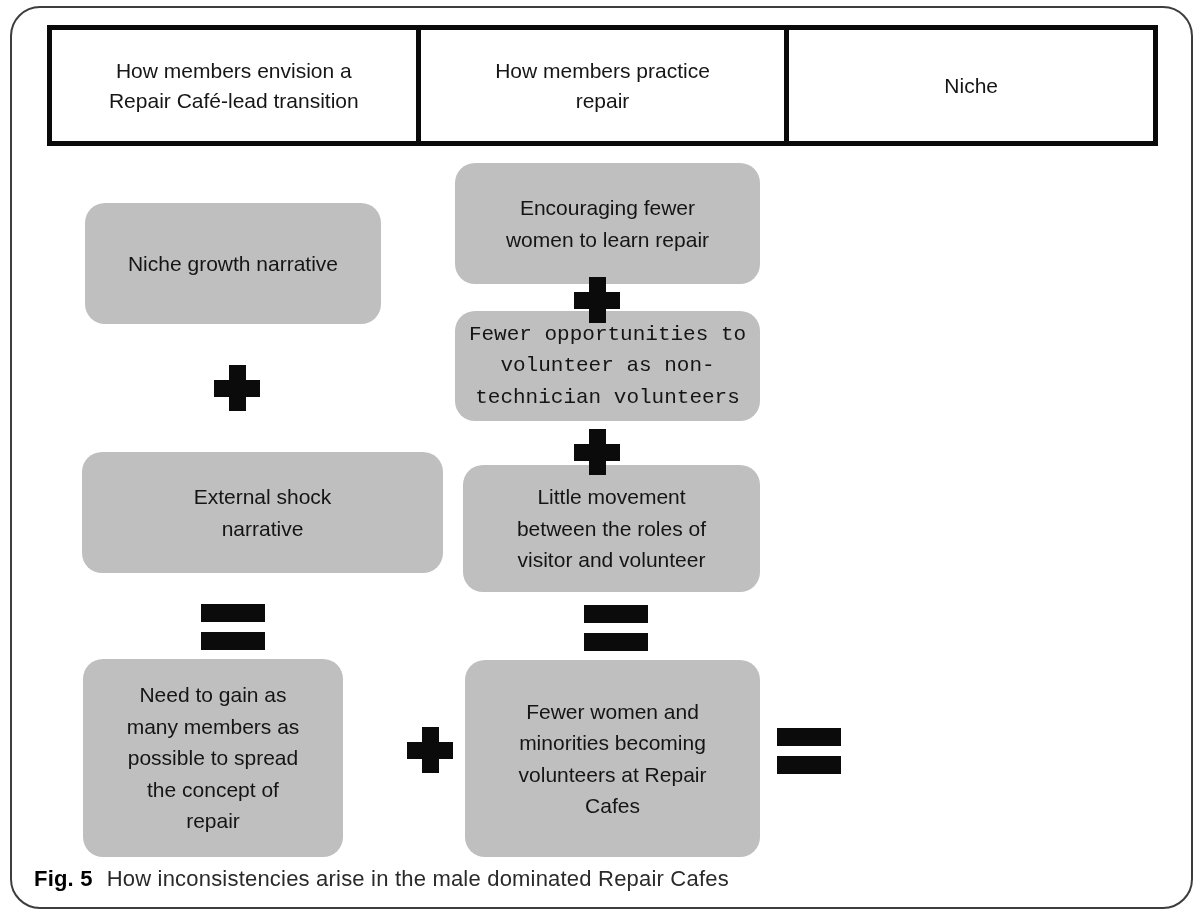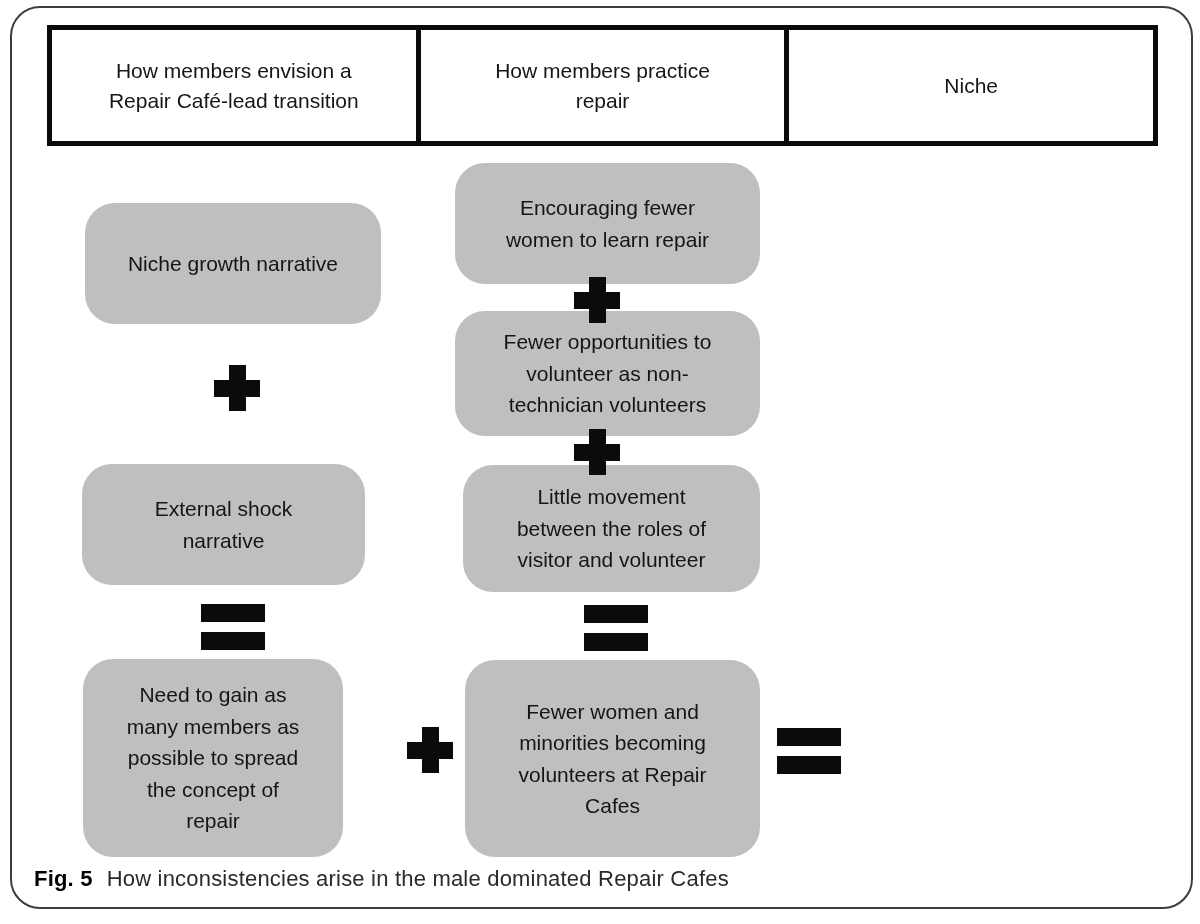--- a/index.html
+++ b/index.html
@@ -38,21 +38,21 @@
     line-height: 1.4;
     color: #161616;
     white-space: pre-line;
     border-left: 5px solid #0a0a0a;
     padding: 0 16px;
   }
   .header-cell:first-child { border-left: none; border-radius: 17px; }
   .rbox {
     position: absolute;
     background: #bfbfbf;
-    border-radius: 30px;
+    border-radius: 20px;
     display: flex;
     align-items: center;
     justify-content: center;
     text-align: center;
     color: #151515;
     font-size: 21px;
     line-height: 1.5;
     white-space: pre-line;
     padding: 6px 10px;
     box-sizing: border-box;
@@ -127,37 +127,37 @@
 Repair Café-lead transition</div>
     <div class="header-cell">How members practice
 repair</div>
     <div class="header-cell">Niche</div>
   </div>
 
   <div class="rbox" style="left:85px; top:203px; width:296px; height:121px;">Niche growth narrative</div>
 
   <div class="plus" style="left:214px; top:365px;"></div>
 
-  <div class="rbox" style="left:82px; top:452px; width:283px; height:121px;margin-top:12px;">External shock
+  <div class="rbox" style="left:82px; top:452px; width:361px; height:121px;">External shock
 narrative</div>
 
   <div class="equals" style="left:201px; top:604px;"></div>
 
   <div class="rbox" style="left:83px; top:659px; width:260px; height:198px;">Need to gain as
 many members as
 possible to spread
 the concept of
 repair</div>
 
   <div class="rbox" style="left:455px; top:163px; width:305px; height:121px;">Encouraging fewer
 women to learn repair</div>
 
   <div class="plus" style="left:574px; top:277px;"></div>
 
-  <div class="rbox" style="left:455px; top:311px; width:305px; height:125px;">Fewer opportunities to
+  <div class="rbox" style="left:455px; top:311px; width:305px; height:110px;font-family:Liberation Mono, monospace;">Fewer opportunities to
 volunteer as non-
 technician volunteers</div>
 
   <div class="plus" style="left:574px; top:429px;"></div>
 
   <div class="rbox" style="left:463px; top:465px; width:297px; height:127px;">Little movement
 between the roles of
 visitor and volunteer</div>
 
   <div class="equals" style="left:584px; top:605px;"></div>

